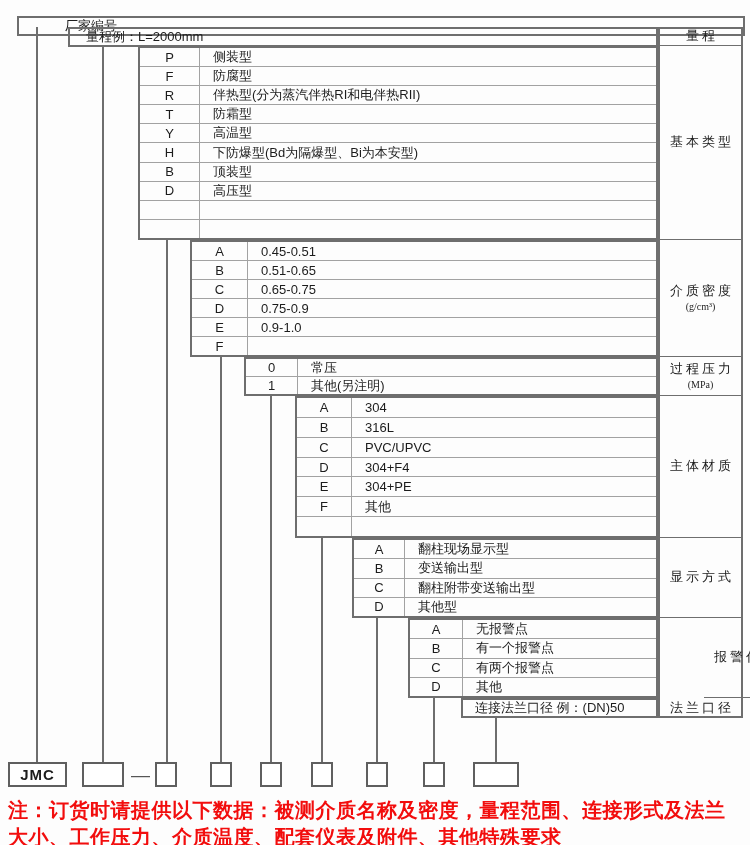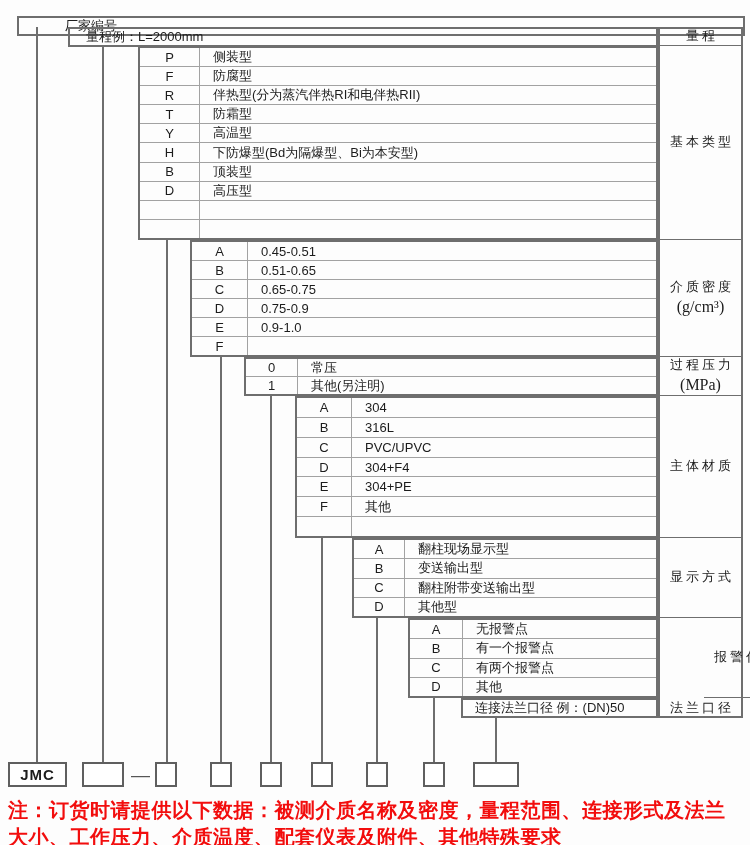--- a/index.html
+++ b/index.html
@@ -40,21 +40,21 @@
     font-size:13px;white-space:nowrap;overflow:hidden;
   }
   .label-cell{
     position:absolute;left:660px;width:81px;box-sizing:border-box;
     display:flex;flex-direction:column;align-items:center;justify-content:center;
     font-family:"Liberation Serif","DejaVu Serif",serif;font-size:13px;
     letter-spacing:3px;text-indent:3px;border-bottom:1px solid var(--border);
     background:transparent;line-height:1.4;
   }
   .label-cell.no-border{border-bottom:none;}
-  .label-cell .sub{letter-spacing:0;text-indent:0;font-size:16px;}
+  .label-cell .sub{letter-spacing:0;text-indent:0;font-size:10px;}
   .connector{position:absolute;width:2px;background:var(--border);}
   .model-box{
     position:absolute;box-sizing:border-box;border:2px solid #5f5f5f;
     top:762px;height:25px;background:#ffffff;display:flex;
     align-items:center;justify-content:center;text-align:right;
   }
   #jmc-box{font-weight:bold;font-size:15px;letter-spacing:1px;}
   #dash{
     position:absolute;left:124px;top:762px;width:33px;height:25px;
     display:flex;align-items:center;justify-content:center;

